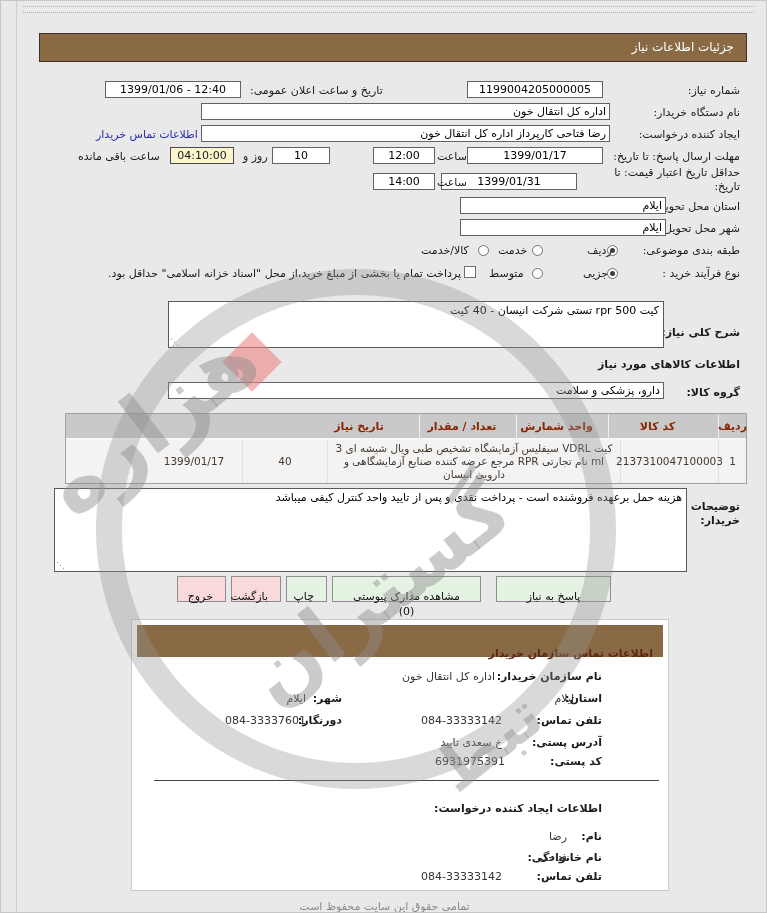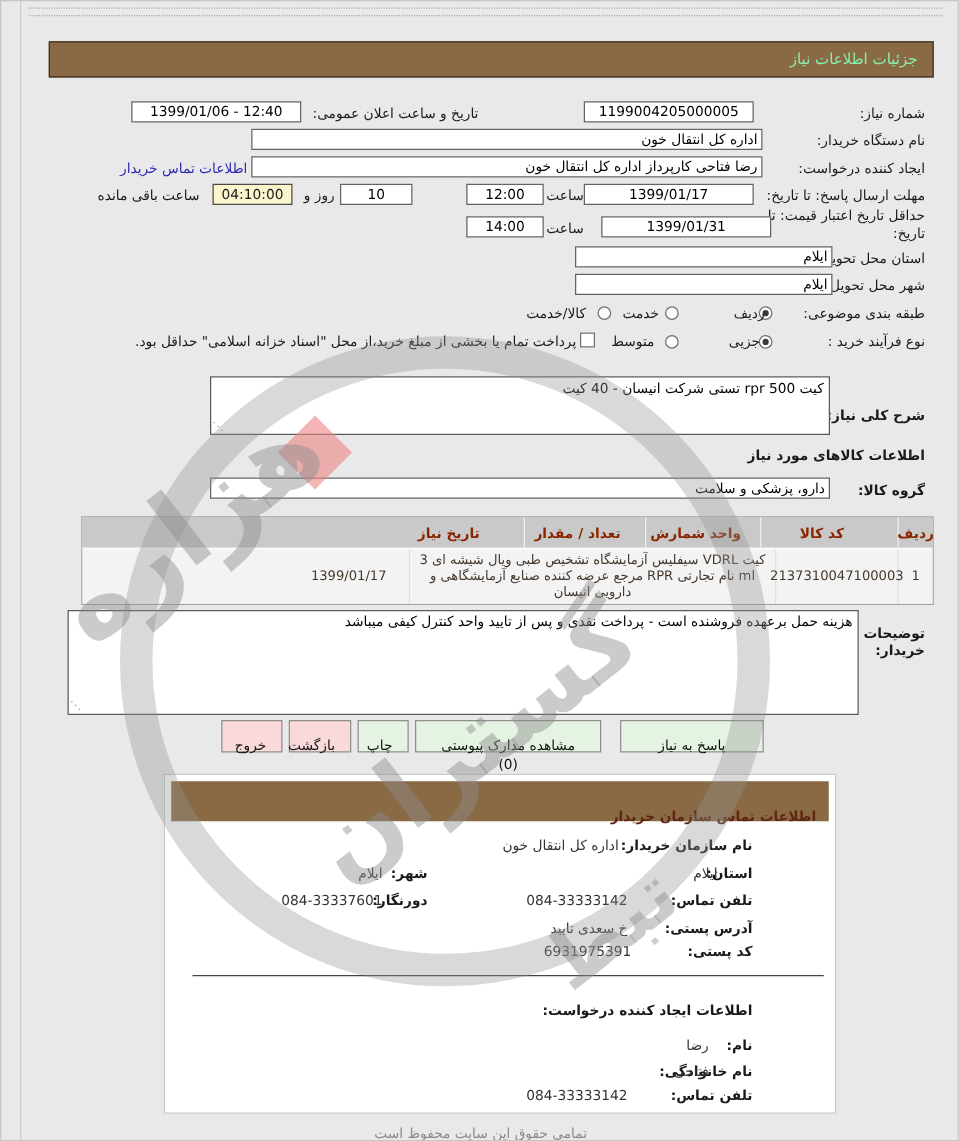--- a/index.html
+++ b/index.html
@@ -9,21 +9,21 @@
     font-family:"DejaVu Sans","Liberation Sans",sans-serif;
     font-size:11px;color:#1a1a1a;
     border:1px solid #c6c6c6;box-sizing:border-box;
     direction:rtl;
   }
   .dotline{position:absolute;left:22px;width:731px;height:0;border-top:1px dotted #adadad;}
   .vline{position:absolute;left:15px;top:0;width:0;height:913px;border-left:1px solid #cccccc;}
   .hdrbar{
     position:absolute;left:38px;top:32px;width:708px;height:29px;
     background:#8a6a45;border:1px solid #3c3124;box-sizing:border-box;
-    color:#86efac;font-size:12px;line-height:27px;padding:0 12px;
+    color:#ffffff;font-size:12px;line-height:27px;padding:0 12px;
   }
   .lbl{position:absolute;font-size:11px;color:#1a1a1a;white-space:nowrap;}
   .lbl.b{font-weight:bold;}
   .lbl.wrap{white-space:normal;text-align:right;line-height:14px;}
   .inp{
     position:absolute;height:17px;border:1px solid #636363;background:#fff;
     font-size:11px;padding:0 3px;box-sizing:border-box;color:#000;
     font-family:inherit;direction:rtl;
   }
   .inp.center{text-align:center;}
@@ -93,21 +93,21 @@
 <span class="lbl" style="right:26px;top:149px">مهلت ارسال پاسخ: تا تاریخ:</span>
 <input class="inp center ltr" style="left: 466px; top: 146px; width: 136px;" value="1399/01/17">
 <span class="lbl" style="left:436px;top:149px">ساعت</span>
 <input class="inp center ltr" style="left: 372px; top: 146px; width: 62px;" value="12:00">
 <input class="inp center ltr" style="left: 271px; top: 146px; width: 58px;" value="10">
 <span class="lbl" style="left:242px;top:149px">روز و</span>
 <div class="ro-box" style="left:169px;top:146px;width:64px">04:10:00</div>
 <span class="lbl" style="left:77px;top:149px">ساعت باقی مانده</span>
 
 <div class="lbl wrap" style="right:26px;top:165px;width:140px">حداقل تاریخ اعتبار قیمت: تا تاریخ:</div>
-<input class="inp center ltr" style="left: 480px; top: 172px; width: 136px;" value="1399/01/31">
+<input class="inp center ltr" style="left: 440px; top: 172px; width: 136px;" value="1399/01/31">
 <span class="lbl" style="left:436px;top:175px">ساعت</span>
 <input class="inp center ltr" style="left: 372px; top: 172px; width: 62px;" value="14:00">
 
 <span class="lbl" style="right:26px;top:199px">استان محل تحویل:</span>
 <input class="inp" style="left: 459px; top: 196px; width: 206px;" value="ایلام">
 <span class="lbl" style="right:26px;top:221px">شهر محل تحویل:</span>
 <input class="inp" style="left: 459px; top: 218px; width: 206px;" value="ایلام">
 
 <span class="lbl" style="right:26px;top:243px">طبقه بندی موضوعی:</span>
 <span class="radio selected" style="left:606px;top:244px"></span>
@@ -138,20 +138,21 @@
     <div class="g-cell" style="width:28px">ردیف</div>
     <div class="g-cell" style="width:98px">کد کالا</div>
     <div class="g-cell" style="width:80px">واحد شمارش</div>
     <div class="g-cell" style="width:85px">تعداد / مقدار</div>
     <div class="g-cell" style="width:96px">تاریخ نیاز</div>
   </div>
   <div class="g-row">
     <div class="g-cell" style="width:28px">1</div>
     <div class="g-cell" style="width:98px">2137310047100003</div>
     <div class="g-cell" style="width:293px">کیت VDRL سیفلیس آزمایشگاه تشخیص طبی ویال شیشه ای 3 ml نام تجارتی RPR مرجع عرضه کننده صنایع آزمایشگاهی و دارویی انیسان</div>
+    <div class="g-cell" style="width:85px">40</div>
     <div class="g-cell" style="width:96px">1399/01/17</div>
   </div>
 </div>
 
 <div class="lbl b wrap" style="right:26px;top:499px;width:60px">توضیحات خریدار:</div>
 <textarea class="ta" style="left: 53px; top: 487px; width: 633px; height: 84px;">هزینه حمل برعهده فروشنده است - پرداخت نقدی و پس از تایید واحد کنترل کیفی میباشد</textarea>
 <span class="rsz" style="left:55px;top:560px">⋰</span>
 
 <button class="btn green" style="left:495px;top:575px;width:115px">پاسخ به نیاز</button>
 <button class="btn green" style="left:331px;top:575px;width:149px">مشاهده مدارک پیوستی (0)</button>

